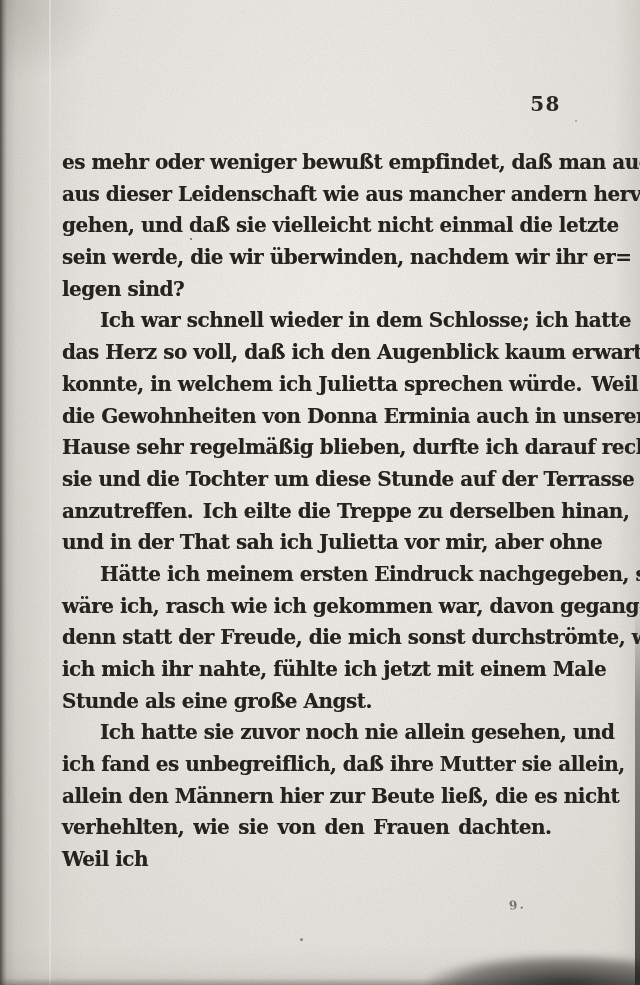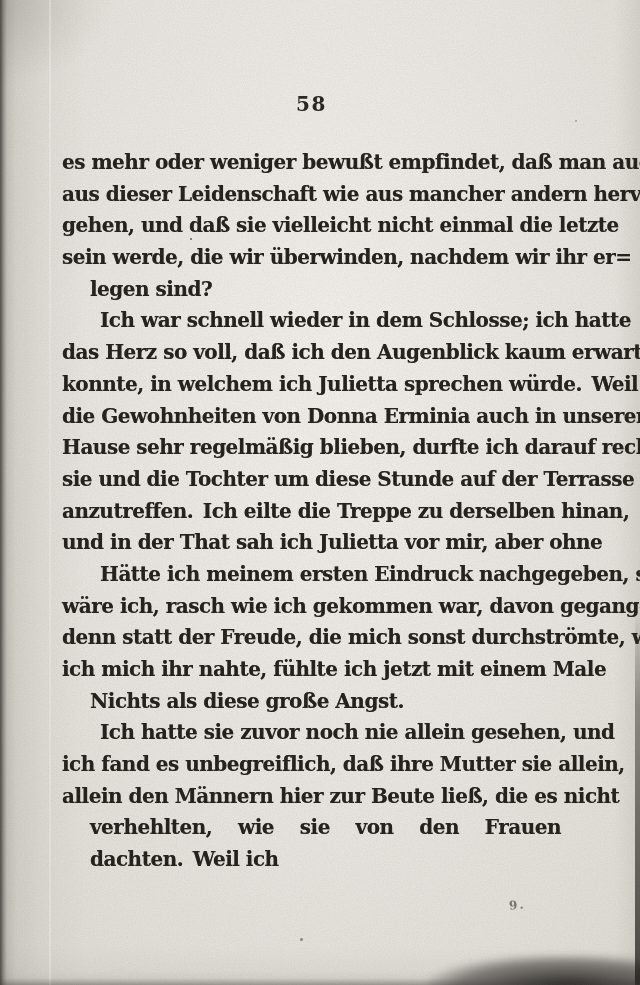--- a/index.html
+++ b/index.html
@@ -63,21 +63,21 @@
     left: 0; right: 0; bottom: 0;
     height: 7px;
     background: linear-gradient(0deg, rgba(60,58,54,0.35), rgba(0,0,0,0));
   }
 
   .page-number {
     position: absolute;
     left: 62px;
     top: 92px;
     width: 499px;
-    text-align: center;
+    text-align: right;
     font-size: 20px;
     font-weight: 700;
     letter-spacing: 1.5px;
     color: #27241f;
   }
 
   .body-text {
     position: absolute;
     left: 62px;
     top: 147px;
@@ -94,21 +94,20 @@
 
   .line {
     text-align: justify;
     text-align-last: justify;
     white-space: nowrap;
     height: 31.7px;
   }
   .line.last {
     text-align-last: left;
     white-space: normal;
-    margin-left: 28px;
   }
   .line.indent { text-indent: 38px; }
 
   .smudge {
     position: absolute;
     left: 509px;
     top: 898px;
     font-size: 12px;
     font-weight: 700;
     color: #77736c;
@@ -153,21 +152,21 @@
         <div class="line">Hause sehr regelmäßig blieben, durfte ich darauf rechnen,</div>
         <div class="line">sie und die Tochter um diese Stunde auf der Terrasse</div>
         <div class="line">anzutreffen. Ich eilte die Treppe zu derselben hinan,</div>
         <div class="line">und in der That sah ich Julietta vor mir, aber ohne</div>
       </div>
       <div class="para">
         <div class="line indent">Hätte ich meinem ersten Eindruck nachgegeben, so</div>
         <div class="line">wäre ich, rasch wie ich gekommen war, davon gegangen;</div>
         <div class="line">denn statt der Freude, die mich sonst durchströmte, wenn</div>
         <div class="line">ich mich ihr nahte, fühlte ich jetzt mit einem Male</div>
-        <div class="line last">Nichts als diese große Angst.</div>
+        <div class="line last">Stunde als eine große Angst.</div>
       </div>
       <div class="para">
         <div class="line indent">Ich hatte sie zuvor noch nie allein gesehen, und</div>
         <div class="line">ich fand es unbegreiflich, daß ihre Mutter sie allein,</div>
         <div class="line">allein den Männern hier zur Beute ließ, die es nicht</div>
         <div class="line last">verhehlten, wie sie von den Frauen dachten. Weil ich</div>
       </div>
     </div>
 
   <div class="smudge">9.</div>

